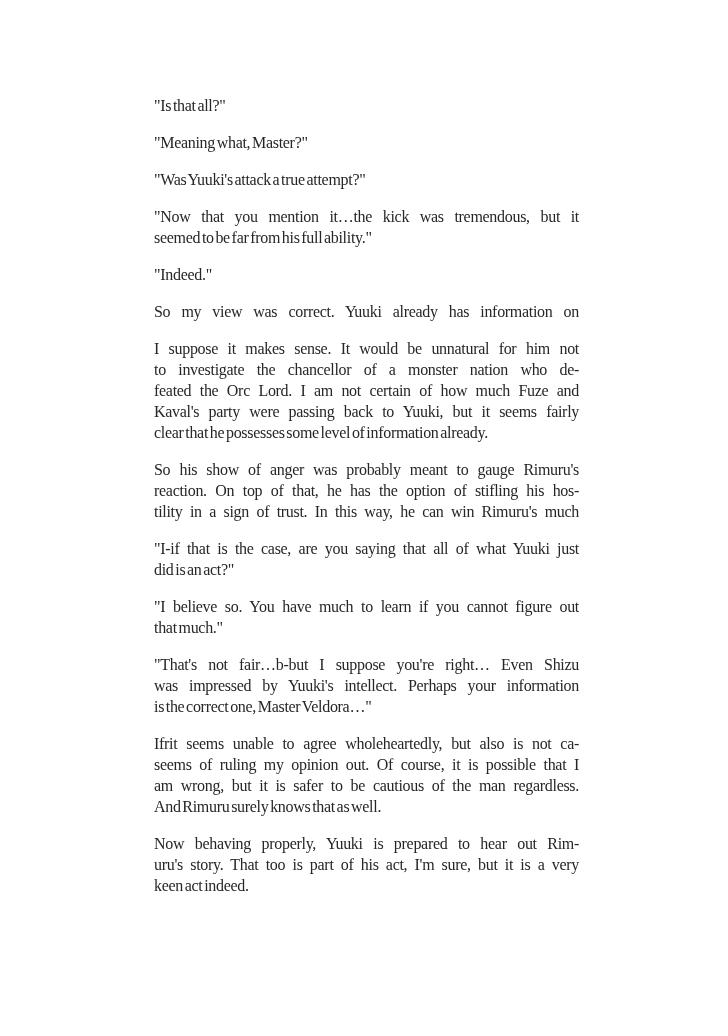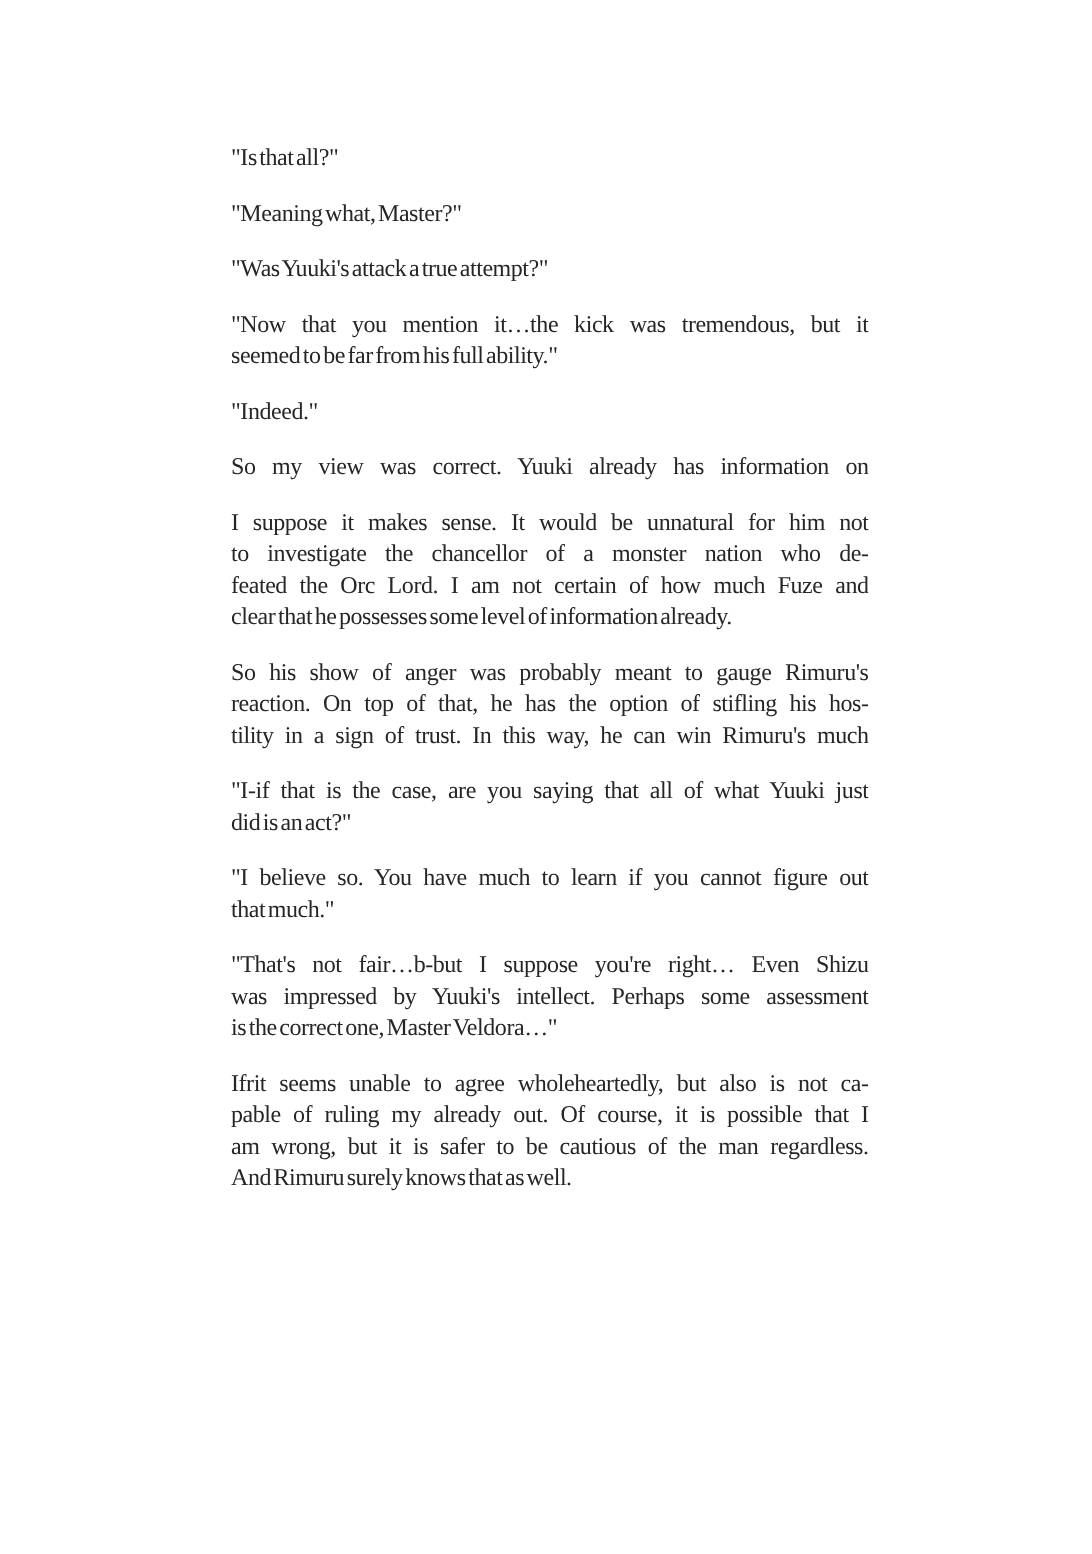--- a/index.html
+++ b/index.html
@@ -61,40 +61,46 @@
       <div class="para">
         <div class="line">"Indeed."</div>
       </div>
       <div class="para">
         <div class="line j">So my view was correct. Yuuki already has information on</div>
       </div>
       <div class="para">
         <div class="line j">I suppose it makes sense. It would be unnatural for him not</div>
         <div class="line j">to investigate the chancellor of a monster nation who de-</div>
         <div class="line j">feated the Orc Lord. I am not certain of how much Fuze and</div>
+        <div class="line j">Kaval's party were passing back to Yuuki, but it seems fairly</div>
         <div class="line">clear that he possesses some level of information already.</div>
       </div>
       <div class="para">
         <div class="line j">So his show of anger was probably meant to gauge Rimuru's</div>
         <div class="line j">reaction. On top of that, he has the option of stifling his hos-</div>
         <div class="line j">tility in a sign of trust. In this way, he can win Rimuru's much</div>
       </div>
       <div class="para">
         <div class="line j">"I-if that is the case, are you saying that all of what Yuuki just</div>
         <div class="line">did is an act?"</div>
       </div>
       <div class="para">
         <div class="line j">"I believe so. You have much to learn if you cannot figure out</div>
         <div class="line">that much."</div>
       </div>
       <div class="para">
         <div class="line j">"That's not fair…b-but I suppose you're right… Even Shizu</div>
-        <div class="line j">was impressed by Yuuki's intellect. Perhaps some assessment</div>
+        <div class="line j">was impressed by Yuuki's intellect. Perhaps your information</div>
         <div class="line">is the correct one, Master Veldora…"</div>
       </div>
       <div class="para">
         <div class="line j">Ifrit seems unable to agree wholeheartedly, but also is not ca-</div>
-        <div class="line j">pable of ruling my already out. Of course, it is possible that I</div>
+        <div class="line j">seems of ruling my opinion out. Of course, it is possible that I</div>
         <div class="line j">am wrong, but it is safer to be cautious of the man regardless.</div>
         <div class="line">And Rimuru surely knows that as well.</div>
+      </div>
+      <div class="para">
+        <div class="line j">Now behaving properly, Yuuki is prepared to hear out Rim-</div>
+        <div class="line j">uru's story. That too is part of his act, I'm sure, but it is a very</div>
+        <div class="line">keen act indeed.</div>
       </div>
     </div>
 </div>
 
 </body></html>

